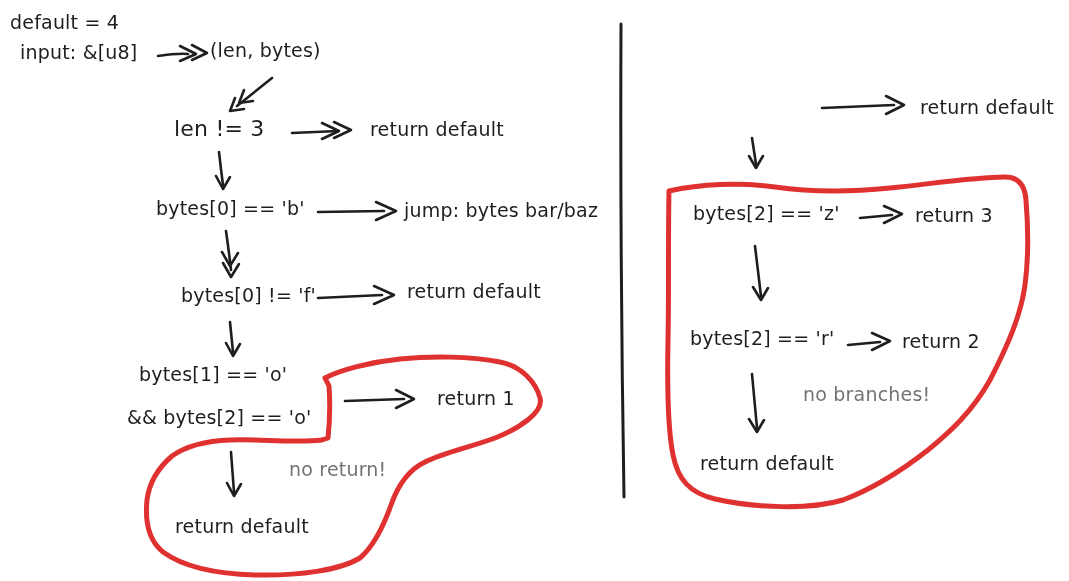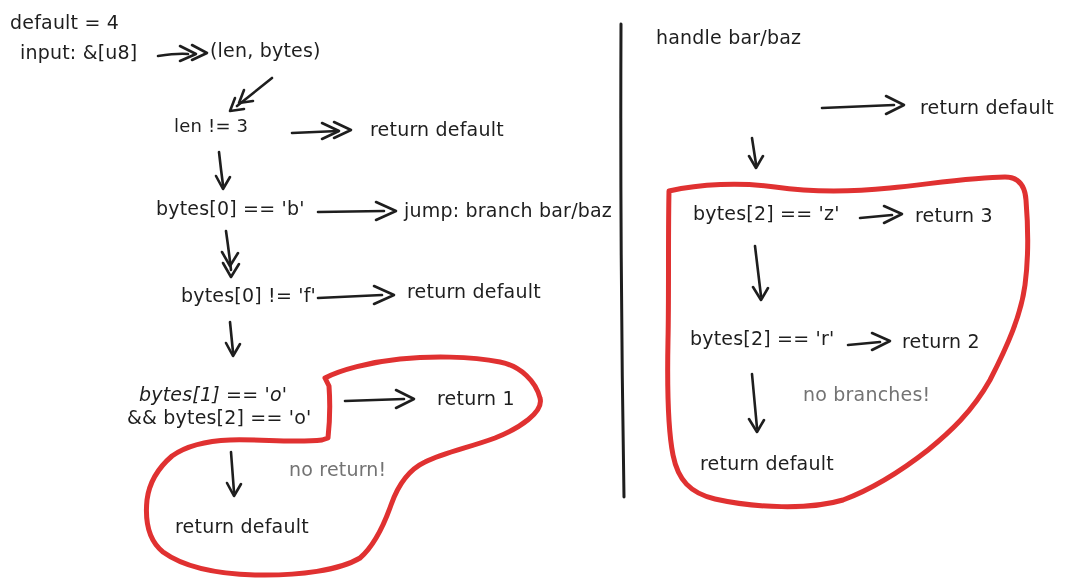--- a/index.html
+++ b/index.html
@@ -20,21 +20,21 @@
   .ink-thick    { stroke: #1e1e1e; stroke-width: 3;   fill: none; stroke-linecap: round; stroke-linejoin: round; }
   .red-stroke   { stroke: #e03131; stroke-width: 5;   fill: none; stroke-linecap: round; stroke-linejoin: round; }
   .lbl {
     position: absolute;
     color: #1e1e1e;
     font-size: 19px;
     letter-spacing: 0.2px;
     white-space: nowrap;
     line-height: 1.15;
   }
-  .lbl.big { font-size: 18px; }
+  .lbl.big { font-size: 22px; }
   .lbl.red { color: #737373; }
 </style>
 </head>
 <body>
 
 <div id="canvas">
 
   <svg class="overlay" viewBox="0 0 1069 581" aria-hidden="true">
 
     <g>
@@ -138,34 +138,33 @@
   <div class="lbl" style="left:10px; top:12px;">default = 4</div>
 
   <div class="lbl" style="left:20px; top:42px;">input: &amp;[u8]</div>
 
   <div class="lbl" style="left:210px; top:40px;">(len, bytes)</div>
 
   <div class="lbl big" style="left:174px; top:116px;">len != 3</div>
   <div class="lbl" style="left:370px; top:119px;">return default</div>
 
   <div class="lbl" style="left:156px; top:198px;">bytes[0] == 'b'</div>
-  <div class="lbl" style="left:404px; top:200px;">jump: branch bar/baz</div>
+  <div class="lbl" style="left:404px; top:200px;">jump: bytes bar/baz</div>
 
   <div class="lbl" style="left:162px; top:285px;margin-left:19px;">bytes[0] != 'f'</div>
   <div class="lbl" style="left:407px; top:281px;">return default</div>
 
-  <div class="lbl" style="left:139px; top:384px;font-style:italic;">bytes[1] == 'o'</div>
+  <div class="lbl" style="left:139px; top:364px;">bytes[1] == 'o'</div>
   <div class="lbl" style="left:127px; top:407px;">&amp;&amp; bytes[2] == 'o'</div>
   <div class="lbl" style="left:437px; top:388px;">return 1</div>
 
   <div class="lbl red" style="left:289px; top:459px;">no return!</div>
 
   <div class="lbl" style="left:175px; top:516px;">return default</div>
 
-  <div class="lbl" style="left:656px; top:27px;">handle bar/baz</div>
 
   <div class="lbl" style="left:920px; top:97px;">return default</div>
 
   <div class="lbl" style="left:693px; top:203px;">bytes[2] == 'z'</div>
   <div class="lbl" style="left:915px; top:205px;">return 3</div>
 
   <div class="lbl" style="left:690px; top:328px;">bytes[2] == 'r'</div>
   <div class="lbl" style="left:902px; top:331px;">return 2</div>
 
   <div class="lbl red" style="left:803px; top:384px;">no branches!</div>

